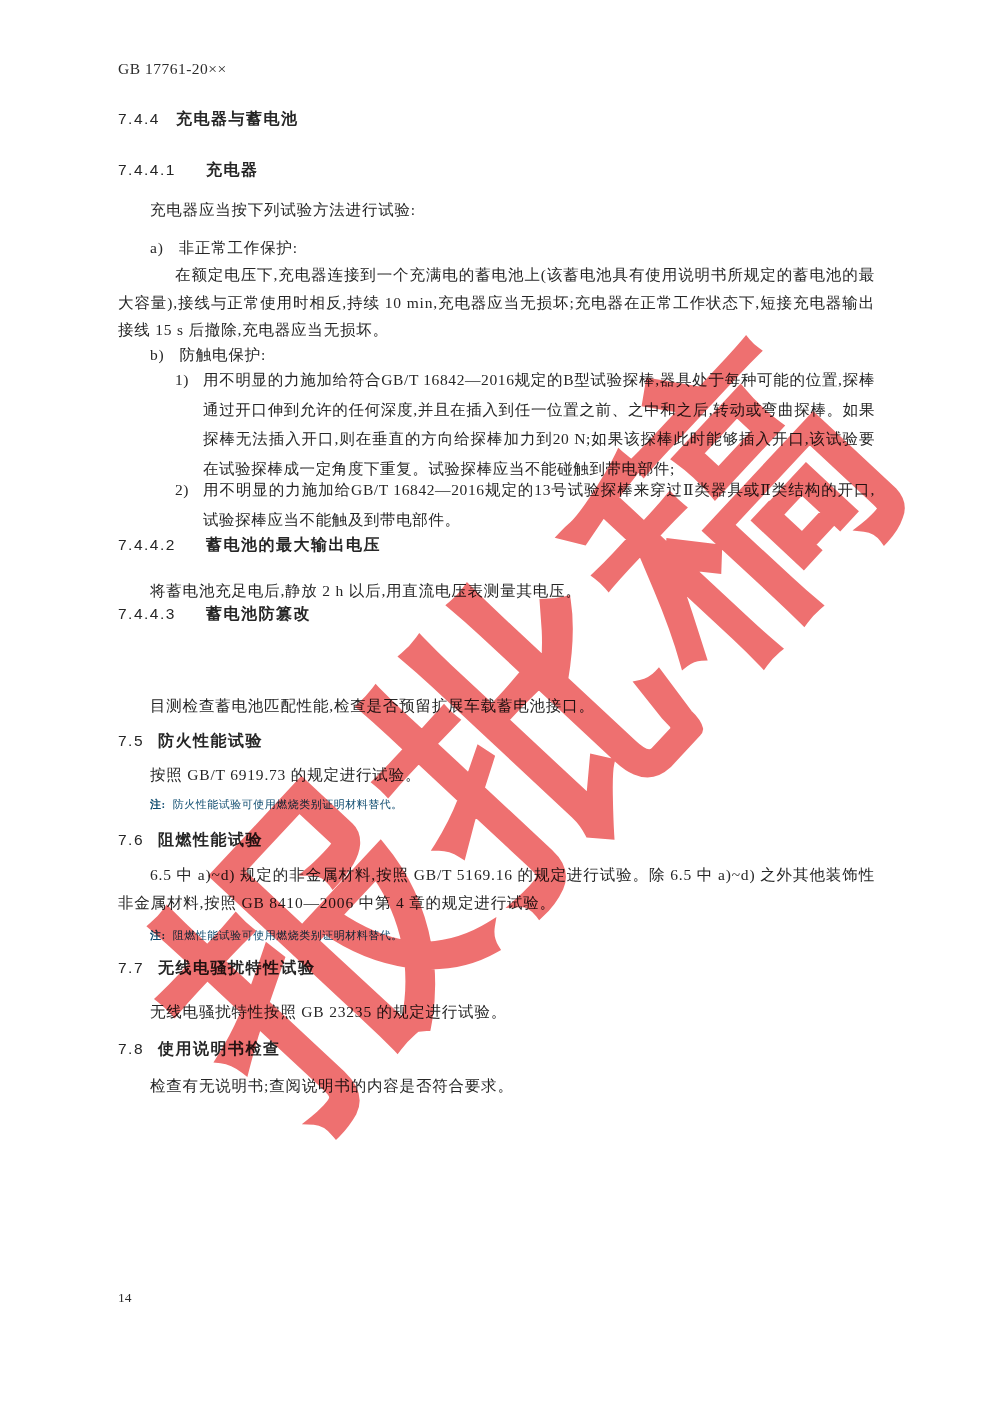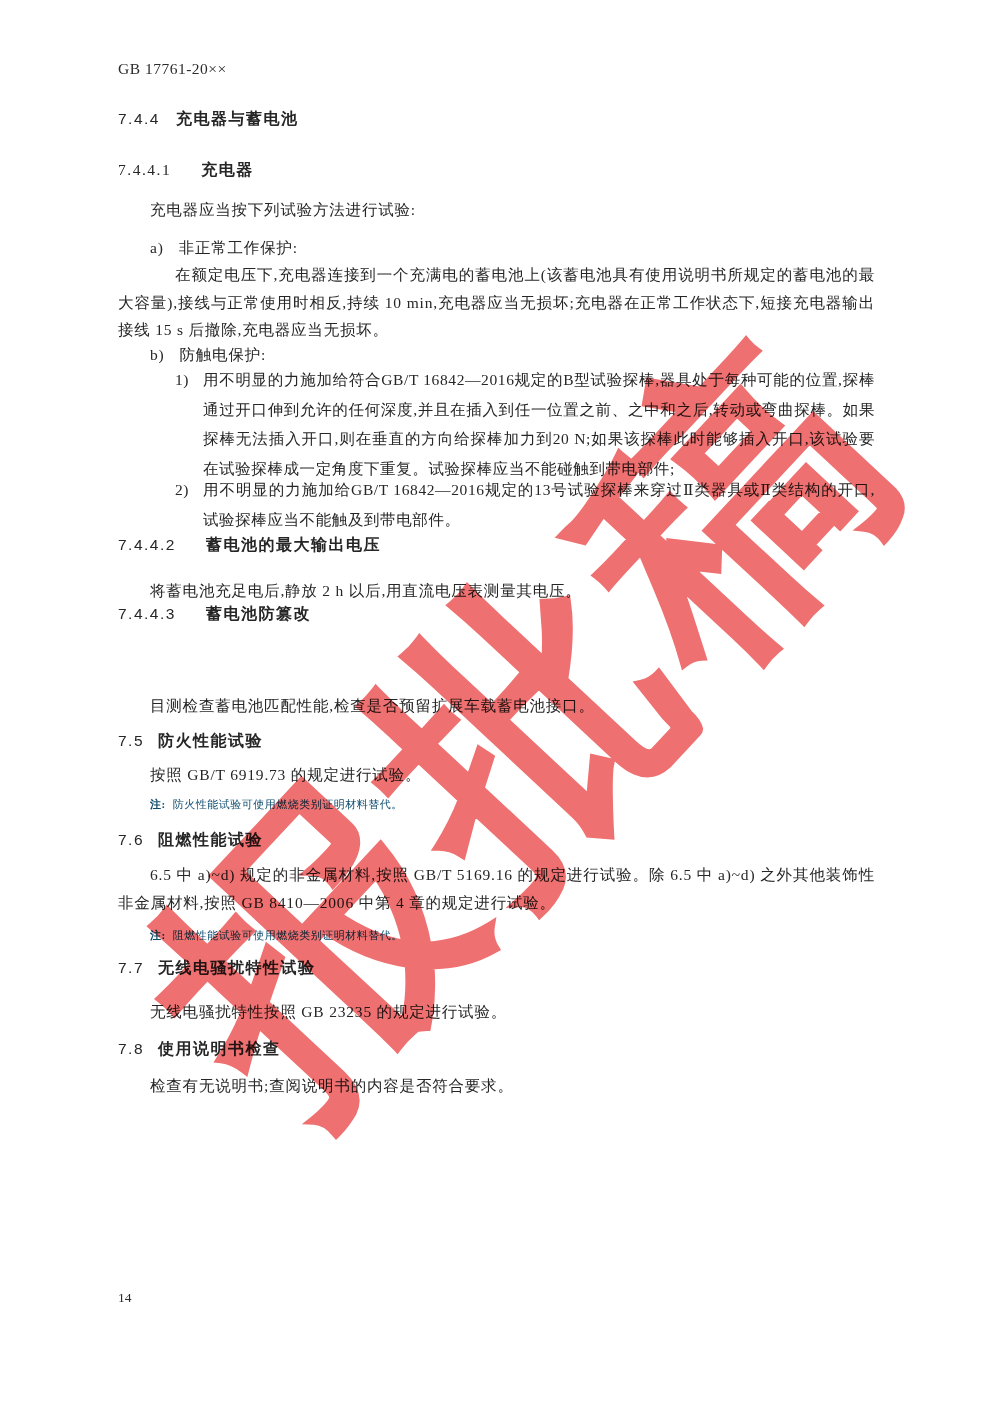--- a/index.html
+++ b/index.html
@@ -19,21 +19,21 @@
   .doc-header { top:58px; font-size:15.5px; line-height:22px; letter-spacing:0.5px; color:#2b2b2b; }
 
   
   .h { font-family:"Liberation Sans","DejaVu Sans",sans-serif; line-height:22px; white-space:nowrap; }
   .h .num { font-weight:400; font-size:15.5px; letter-spacing:1.5px; }
   .h .t   { font-weight:700; font-size:16px;  letter-spacing:1.5px; }
   .h3 .num { margin-right:16px; }
   .h4 .num { margin-right:30px; }
   .h2 .num { margin-right:14px; }
   .h-744  { top:108px; }
-  .h-7441 { top:159px;font-family:Liberation Serif, serif; }
+  .h-7441 { top:159px; }
   .h-7442 { top:534px; }
   .h-7443 { top:603px; }
   .h-75   { top:730px; }
   .h-76   { top:829px; }
   .h-77   { top:957px; }
   .h-78   { top:1038px; }
 
   
   .para { font-size:15.5px; line-height:27.5px; letter-spacing:0.8px; text-indent:32px; text-align:justify; }
   .p-intro   { top:196px; }

